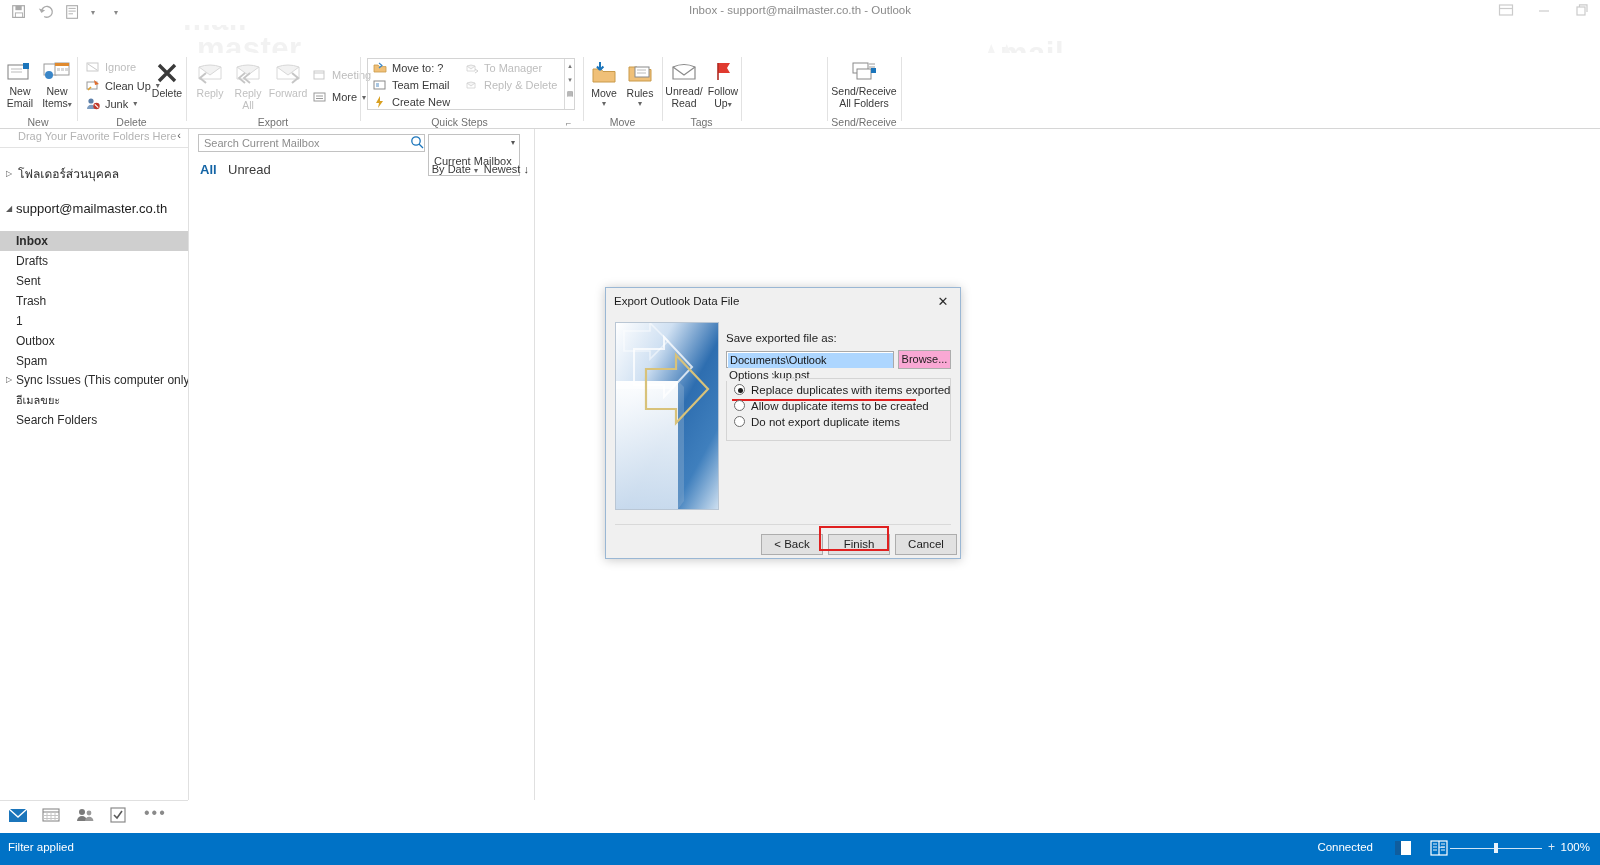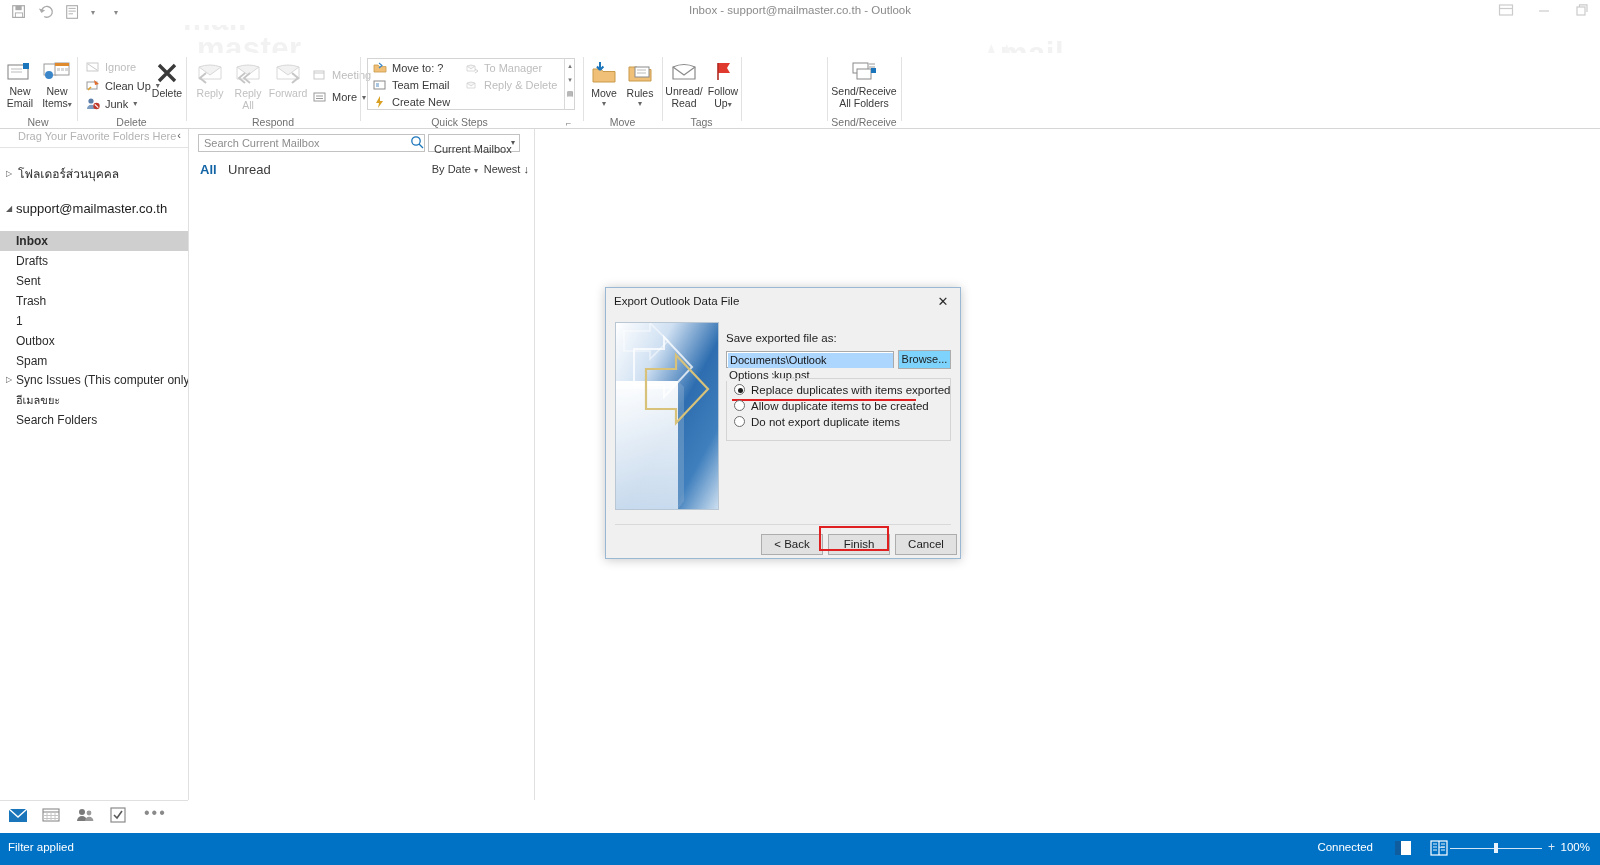--- a/index.html
+++ b/index.html
@@ -139,21 +139,21 @@
   }
   .searchbox {
     position:absolute; top:5px; left:9px; width:227px; height:18px;
     border:1px solid #c2c2c2; background:#fff;
     font-size:11px; color:#8d8d8d; padding:2px 5px; line-height:13px;
   }
   .searchicon { position:absolute; top:6px; left:221px; }
   .scopebox {
     position:absolute; top:5px; left:239px; width:92px; height:18px;
     border:1px solid #c2c2c2; background:#fff;
-    font-size:11px; color:#3a3a3a; padding:8px 5px; line-height:13px;
+    font-size:11px; color:#3a3a3a; padding:20px 5px; line-height:13px;
   }
   .scopecaret { position:absolute; top:9px; left:322px; font-size:8px; color:#555; }
   .filterrow { position:absolute; top:30px; left:0; width:345px; height:26px; }
   .fr-all { position:absolute; left:11px; top:3px; font-size:13px; font-weight:bold; color:#1364a5; }
   .fr-unread { position:absolute; left:39px; top:3px; font-size:13px; color:#3a3a3a; }
   .fr-bydate { position:absolute; right:56px; top:4px; font-size:11px; color:#3a3a3a; }
   .fr-newest { position:absolute; right:5px; top:4px; font-size:11px; color:#3a3a3a; }
   .listvsep { position:absolute; left:534px; top:129px; width:1px; height:671px; background:#e0e0e0; z-index:4; }
 
   
@@ -204,21 +204,21 @@
   .pathbox {
     position:absolute; left:120px; top:35px; width:168px; height:17px;
     border:1px solid #a9a9a9; background:#fff;
   }
   .pathbox .sel {
     position:absolute; left:1px; top:1px; height:15px; line-height:15px;
     background:#add6ff; color:#111; font-size:11px; padding:0 2px;
   }
   .browsebtn {
     position:absolute; left:292px; top:34px; width:53px; height:19px;
-    background:#7dd3fc; border:1px solid #adadad; font-size:11px;
+    background:#f9a8d4; border:1px solid #adadad; font-size:11px;
     text-align:center; line-height:17px; color:#1d1d1d; cursor:default;
   }
   .groupbox {
     position:absolute; left:120px; top:62px; width:225px; height:63px;
     border:1px solid #d4d4d4; background:transparent;
   }
   .grouptitle {
     position:absolute; left:120px; top:53px; background:#f0f0f0;
     font-size:11.5px; color:#1d1d1d; padding:0 3px;
   }
@@ -410,21 +410,21 @@
       </div>
       <div class="smallbtn" style="left:126px; top:38px;">
         <svg width="14" height="12" viewBox="0 0 14 12">
           <rect x="1" y="2" width="11" height="8" fill="#fff" stroke="#9a9a9a" stroke-width="1"></rect>
           <line x1="3" y1="5" x2="10" y2="5" stroke="#9a9a9a" stroke-width="1"></line>
           <line x1="3" y1="7.5" x2="10" y2="7.5" stroke="#9a9a9a" stroke-width="1"></line>
         </svg>
         <span>More</span>
           <span class="caret">▾</span>
       </div>
-      <div class="glabel">Respond</div>
+      <div class="glabel">Export</div>
     </div>
     <div class="gsep" style="left:360px;"></div>
 
     <div class="rgroup" style="left:361px; width:221px;">
       <div class="qsbox" style="left:6px; top:5px; width:208px; height:52px;"></div>
       <div class="smallbtn" style="left:12px; top:9px;">
         <svg width="14" height="12" viewBox="0 0 14 12">
           <path d="M1 3 h4 l1.3 1.6 H13 V10 H1 Z" fill="#f0c078" stroke="#c99a4a" stroke-width="0.8"></path>
           <path d="M6 1 L9 3.5 L6 6" fill="none" stroke="#3a86c8" stroke-width="1.1"></path>
         </svg>

